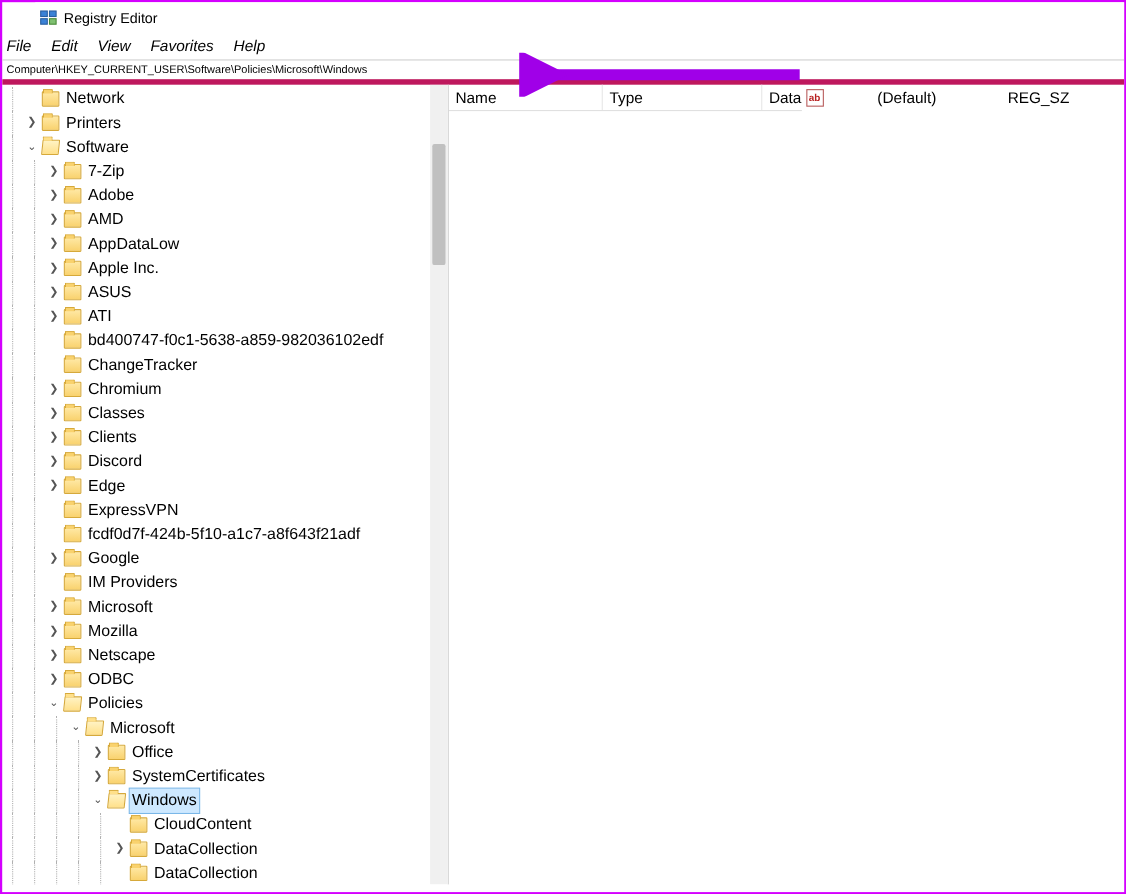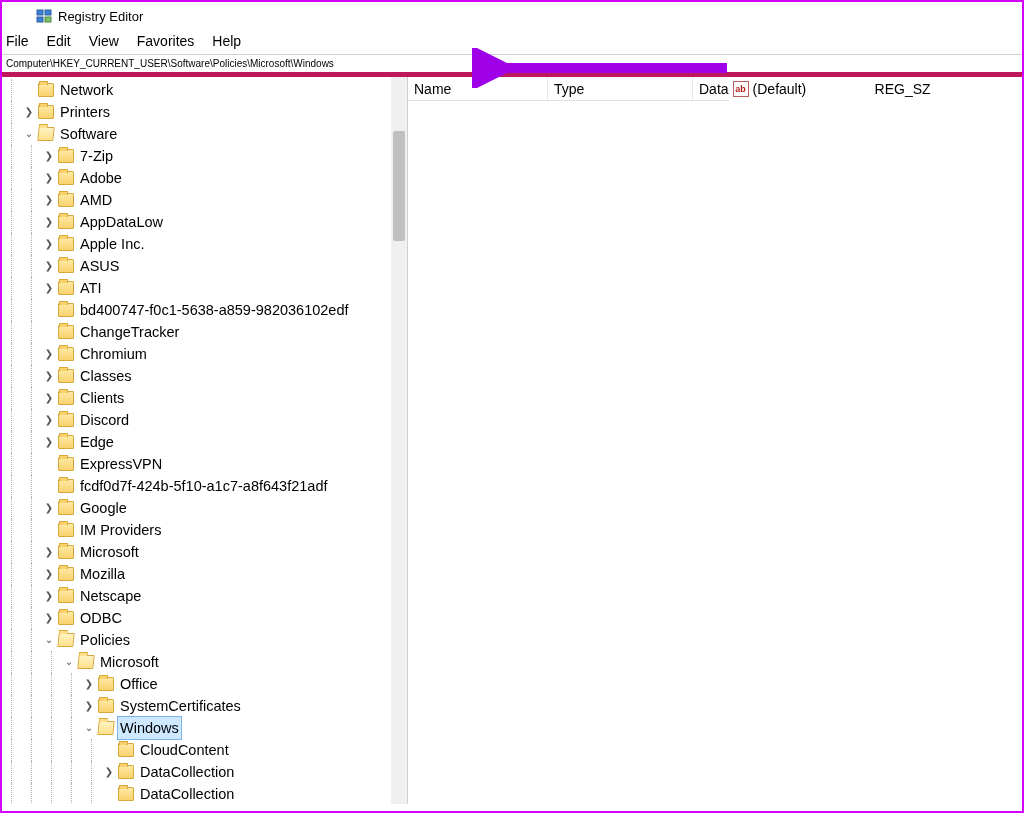--- a/index.html
+++ b/index.html
@@ -28,35 +28,37 @@
     width: 16px; height: 16px;
     margin-right: 6px;
   }
   .app-title { font-size: 13px; }
   
   .menubar {
     display: flex;
     gap: 18px;
     padding: 3px 4px 5px 4px;
     font-size: 14px;
+    font-style: italic;
   }
   .menubar span { cursor: default; }
   
   .addressbar {
     border-top: 1px solid #d0d0d0;
     border-bottom: 5px solid #be185d;
     padding: 3px 4px;
     font-size: 10px;
     white-space: nowrap;
   }
   
   .main {
     display: flex;
     height: calc(813px - 28px - 30px - 24px - 4px);
     position: relative;
+    text-align: center;
   }
   .tree-pane {
     width: 406px;
     flex: 0 0 406px;
     position: relative;
     overflow: hidden;
     border-right: 1px solid #d0d0d0;
   }
   .tree-scroll {
     height: 100%;
@@ -167,21 +169,21 @@
   .col-name { width:140px; }
   .col-type { width:145px; }
   .col-data { flex:1; border-right:none !important; }
   .value-rows { flex:1; }
   .value-row {
     display:flex;
     height:24px;
     align-items:center;
     font-size:14px;
   }
-  .value-row .cell-name { width:140px; display:flex; align-items:center; padding-left:4px;}
+  .value-row .cell-name { width:140px; display:flex; align-items:center; padding-left:4px;gap:45px;}
   .value-row .cell-type { width:145px; padding-left:6px;}
   .value-row .cell-data { flex:1; padding-left:6px;}
   .string-icon {
     width:16px; height:16px;
     border:1px solid #b85c5c;
     background:#fff;
     margin-right:4px;
     display:inline-flex; align-items:center; justify-content:center;
     font-size:9px; font-weight:bold; color:#b82020;
     position:relative;

